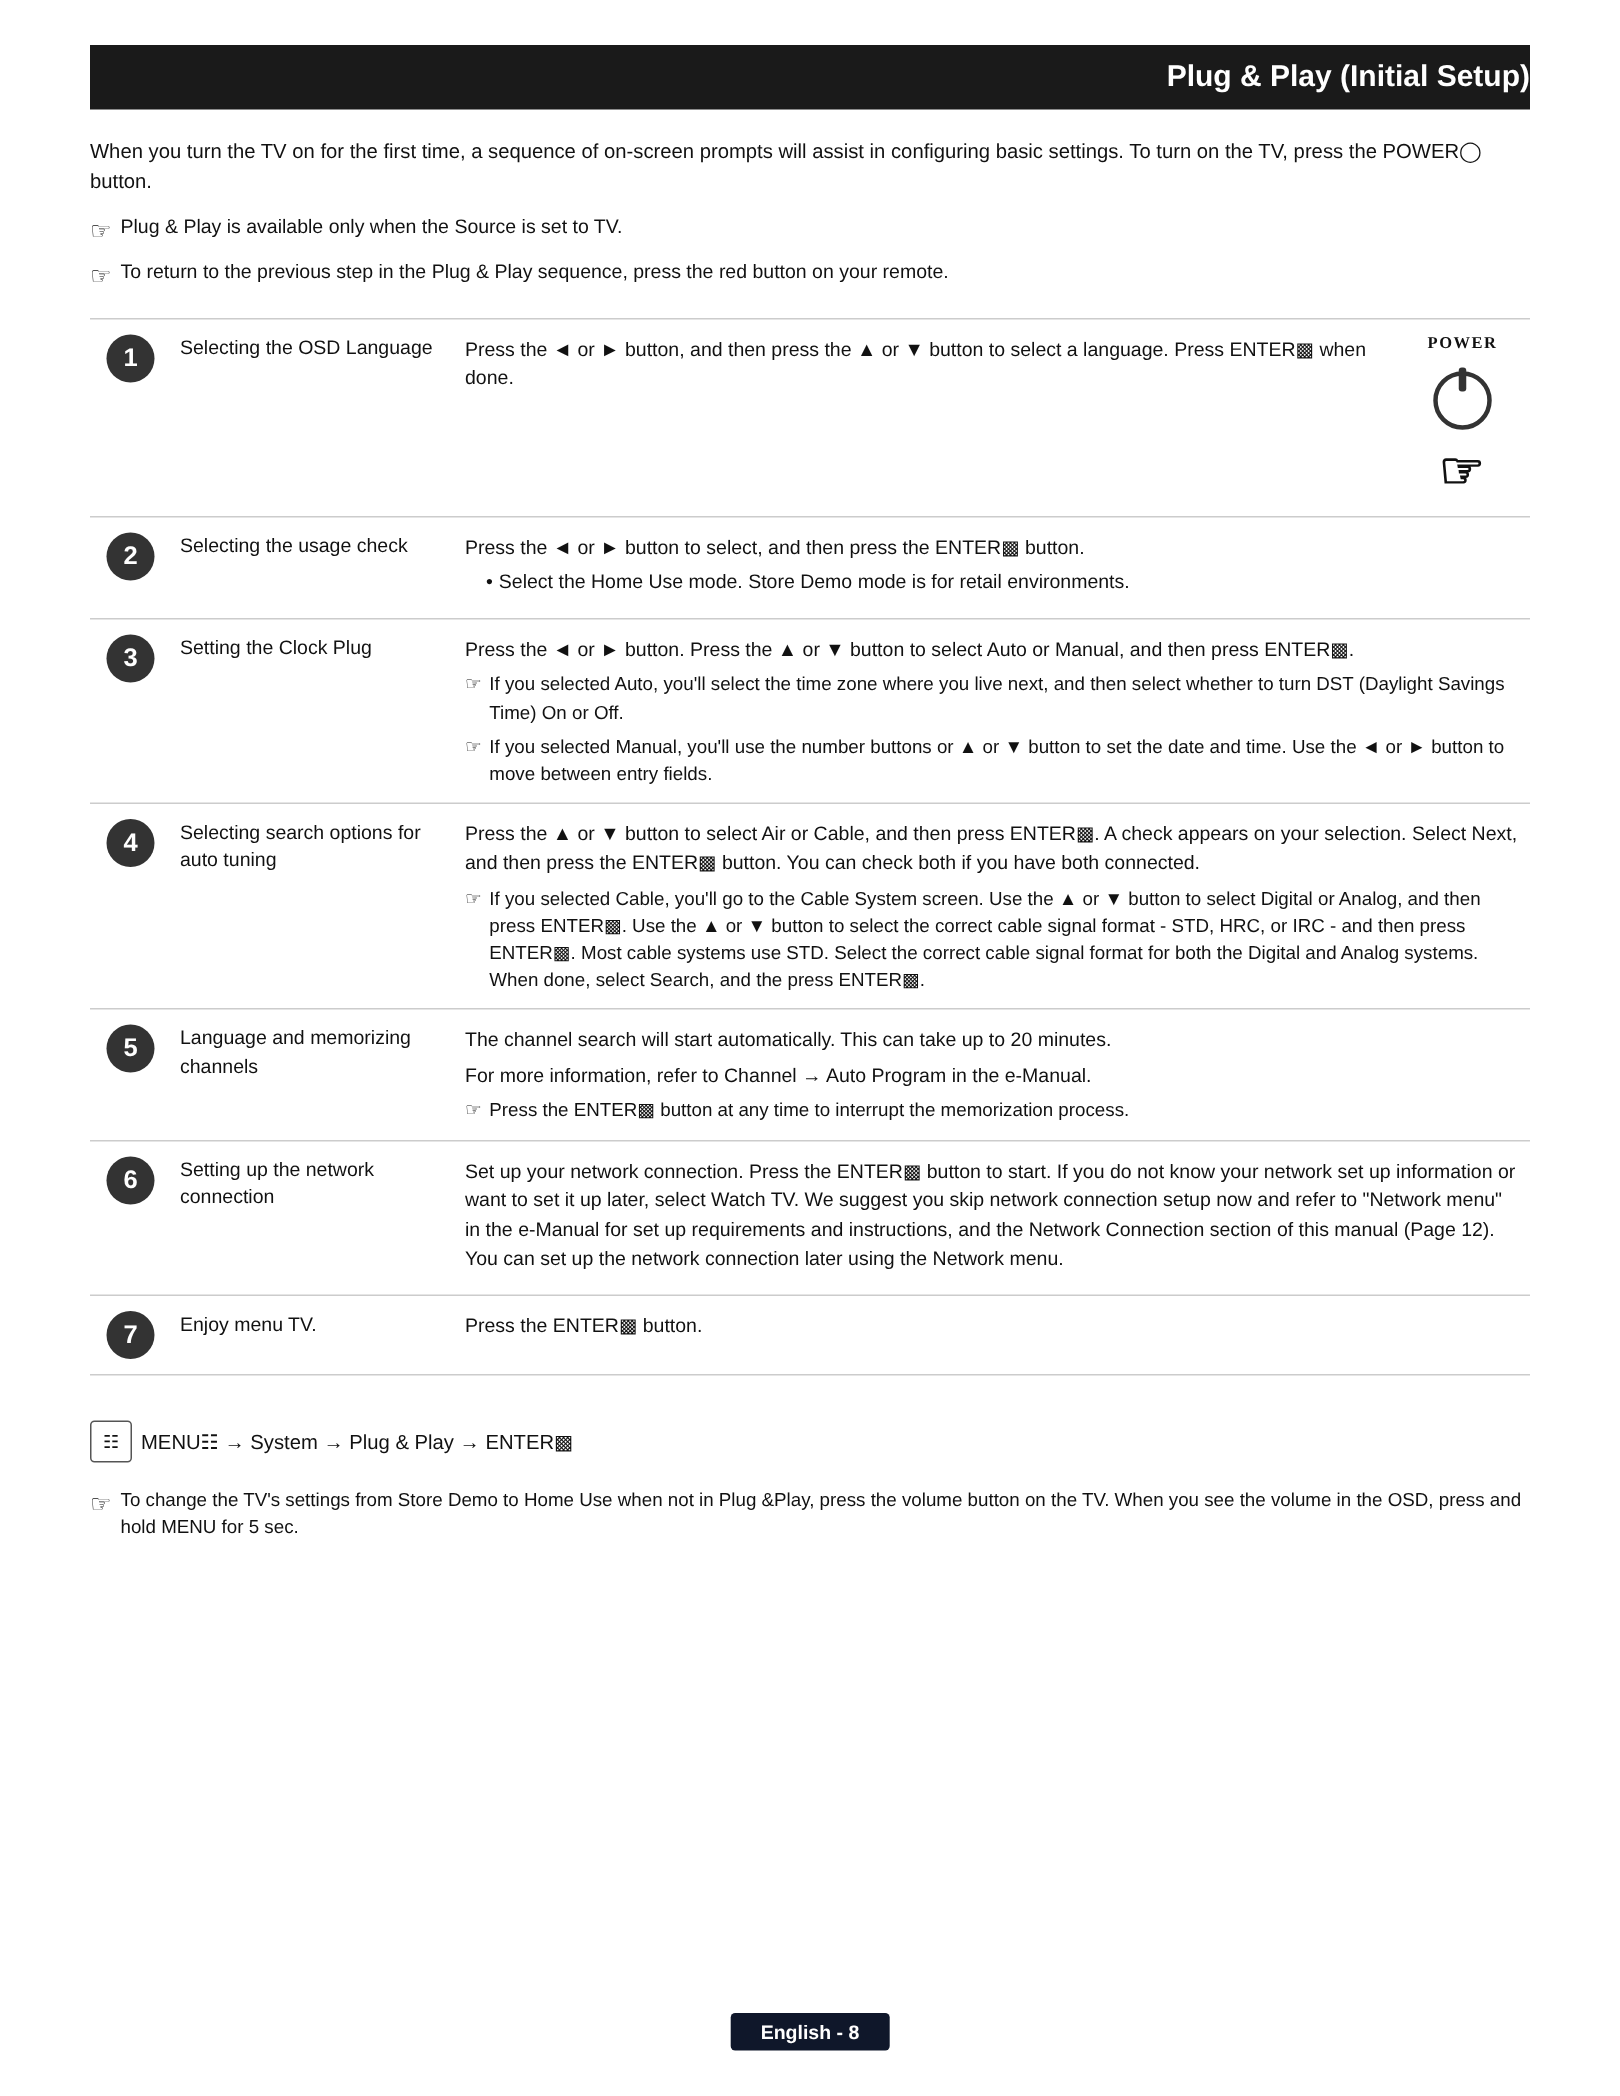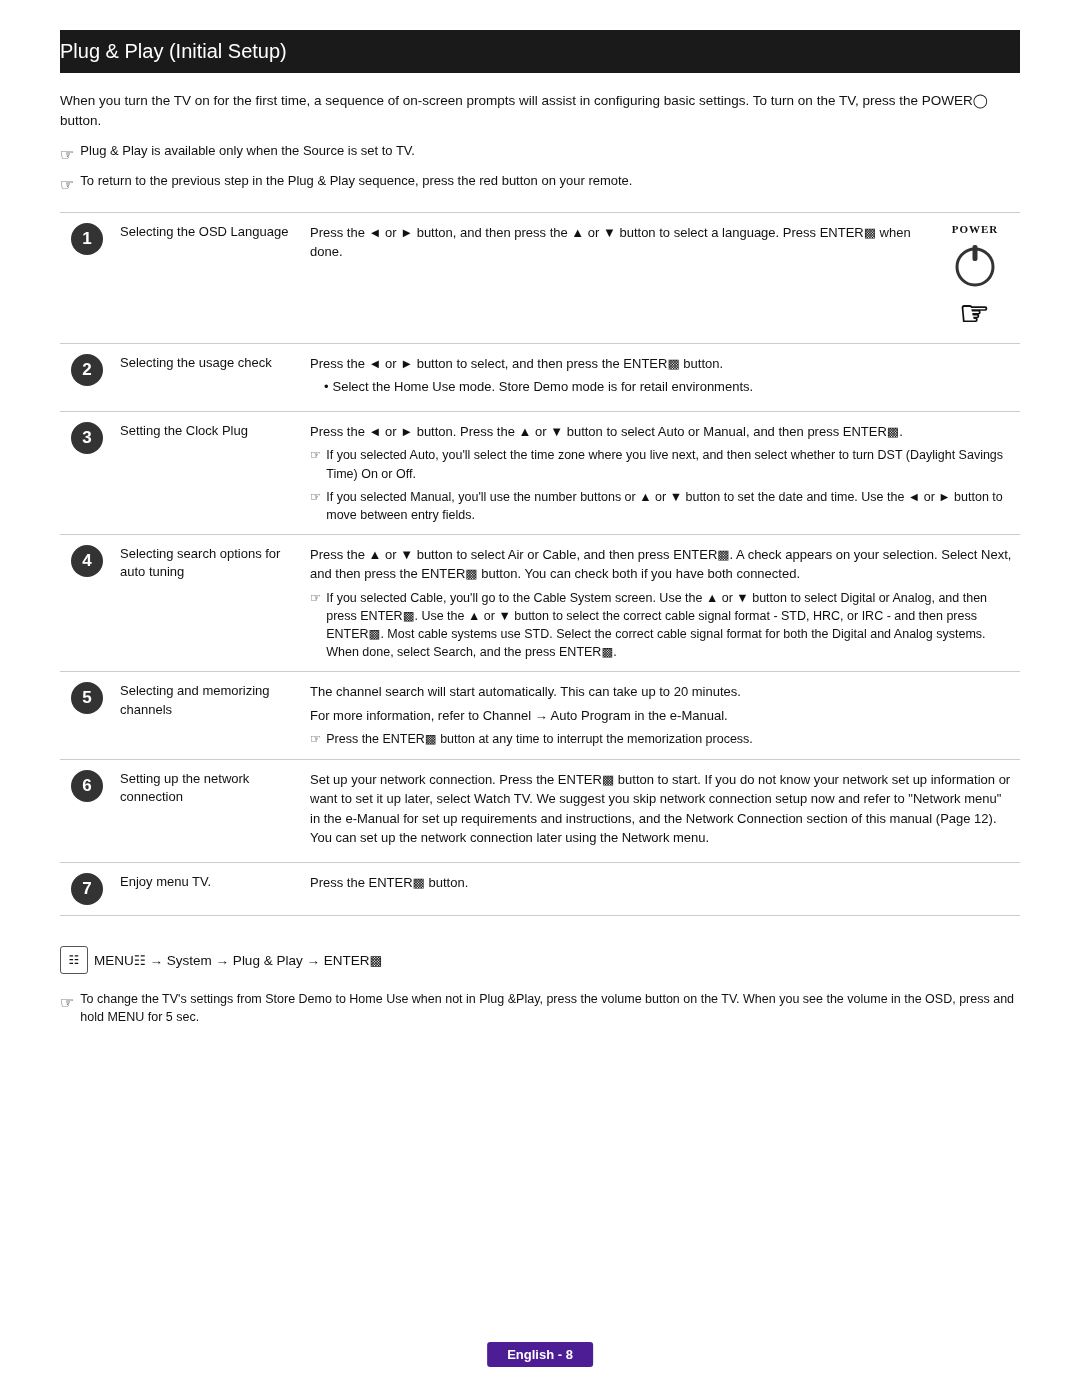--- a/index.html
+++ b/index.html
@@ -11,23 +11,23 @@
       font-size: 14px;
       color: #111;
       position: relative;
     }
     .page {
       padding: 30px 60px 80px 60px;
     }
     .title-bar {
       background: #1a1a1a;
       color: #fff;
-      text-align: left;
+      text-align: right;
       font-size: 20px;
-      font-weight: normal;
+      font-weight: bold;
       padding: 10px 0;
       margin-bottom: 18px;
     }
     .intro-text {
       font-size: 13.5px;
       line-height: 1.5;
       margin-bottom: 10px;
     }
     .note-line {
       display: flex;
@@ -152,21 +152,21 @@
       gap: 6px;
       font-size: 12.5px;
       line-height: 1.5;
       margin-top: 6px;
     }
     .footer-bar {
       position: absolute;
       bottom: 30px;
       left: 50%;
       transform: translateX(-50%);
-      background: #4c1d95;
+      background: #0f172a;
       color: #fff;
       font-size: 13px;
       font-weight: bold;
       padding: 5px 20px;
       border-radius: 3px;
     }
   </style>
 </head>
 <body>
 
@@ -255,21 +255,21 @@
           <span>☞</span>
           <span>If you selected <b>Cable</b>, you'll go to the Cable System screen. Use the ▲ or ▼ button to select Digital or Analog, and then press <b>ENTER▩</b>. Use the ▲ or ▼ button to select the correct cable signal format - <b>STD</b>, <b>HRC</b>, or <b>IRC</b> - and then press <b>ENTER▩</b>. Most cable systems use <b>STD</b>. Select the correct cable signal format for both the Digital and Analog systems. When done, select <b>Search</b>, and the press <b>ENTER▩</b>.</span>
         </div>
       </td>
     </tr>
 
     <tr class="step-row">
       <td class="step-num-cell">
         <div class="step-circle">5</div>
       </td>
-      <td class="step-title-cell">Selecting and memorizing channels</td>
+      <td class="step-title-cell">Language and memorizing channels</td>
       <td class="step-content-cell" colspan="2">
         <p>The channel search will start automatically. This can take up to 20 minutes.</p>
         <p>For more information, refer to <b>Channel → Auto Program</b> in the <b>e-Manual</b>.</p>
         <div class="sub-note">
           <span>☞</span>
           <span>Press the <b>ENTER▩</b> button at any time to interrupt the memorization process.</span>
         </div>
       </td>
     </tr>
 

